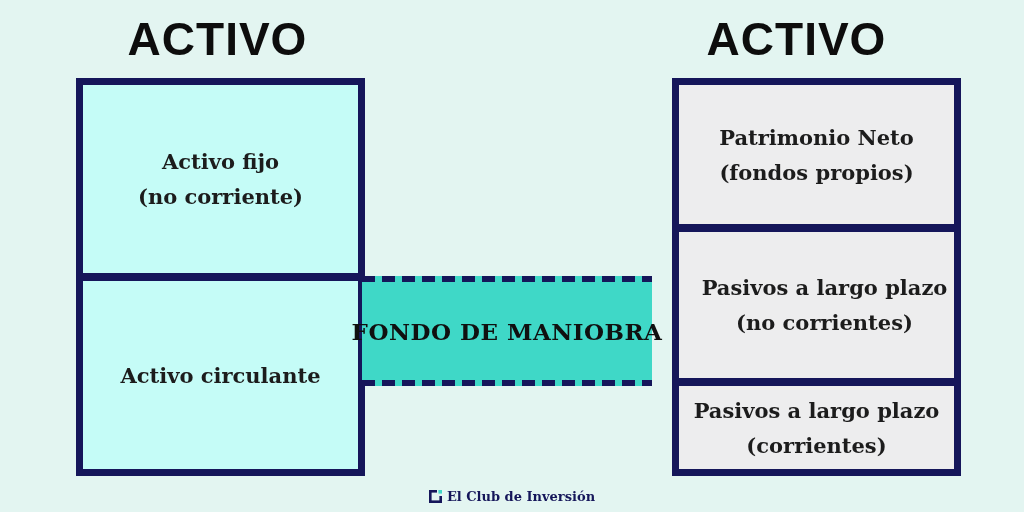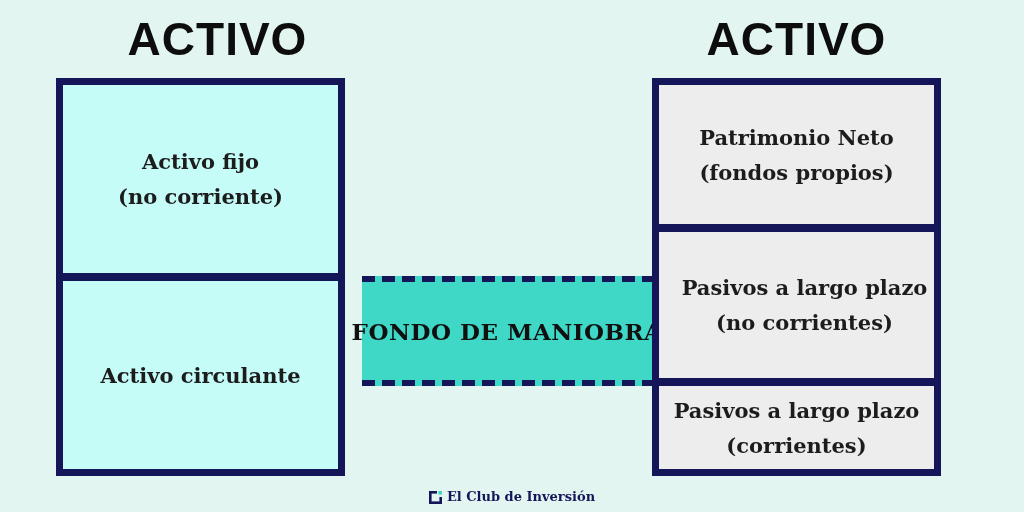--- a/index.html
+++ b/index.html
@@ -16,21 +16,21 @@
   .title{
     position:absolute; top:12px; width:289px; text-align:center;
     font-family:"Liberation Sans", sans-serif; font-weight:800;
     font-size:46px; letter-spacing:1px; color:var(--title);
   }
   .title-left{left:73px;}
   .title-right{left:652px;}
   .box{
     position:absolute; top:78px; width:289px; height:398px;
     background:var(--navy); padding:7px; box-sizing:border-box;
-    display:flex; flex-direction:column; gap:8px;
+    display:flex; flex-direction:column; gap:8px;margin-left:20px;
   }
   .left-box{left:56px;}
   .right-box{left:652px;}
   .section{
     display:flex; flex-direction:column; justify-content:center;
     align-items:center; text-align:center;
     font-weight:700; font-size:21px; line-height:35px; color:var(--ink);
   }
   .section.cyan{background:var(--cyan);}
   .section.gray{background:var(--gray);}
@@ -48,21 +48,21 @@
     white-space:nowrap;
   }
   .dash{
     position:absolute; left:0; right:0; height:6px;
     background:repeating-linear-gradient(90deg, var(--navy) 0 13px, transparent 13px 20px);
   }
   .dash-top{top:0;}
   .dash-bottom{bottom:0;}
   .footer{
     position:absolute; left:0; right:0; top:489px;
-    display:flex; justify-content:center; align-items:flex-end; gap:5px;
+    display:flex; justify-content:center; align-items:center; gap:5px;
     color:var(--navy); font-weight:700; font-size:13px;
   }
   .brand-icon{display:block;}
 </style>
 </head>
 <body>
 
 <div class="canvas">
 
   <div class="title title-left">ACTIVO</div>

